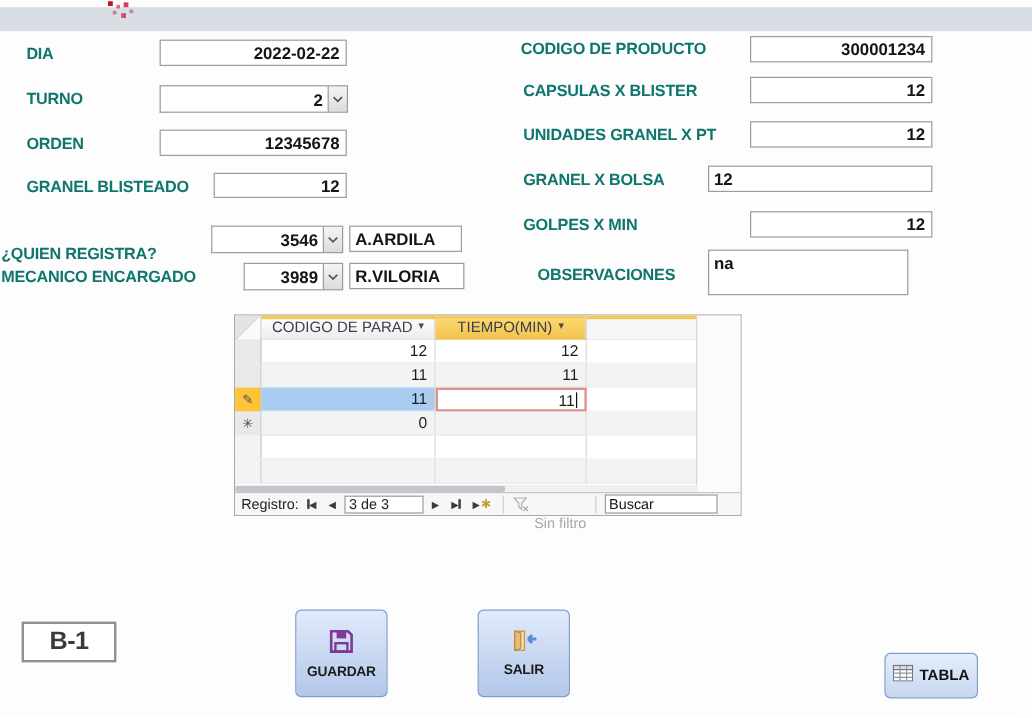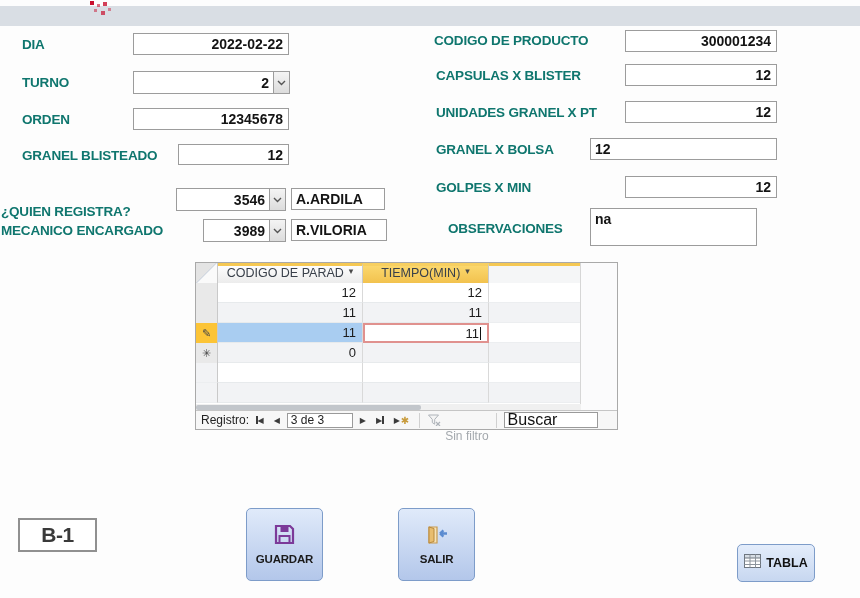--- a/index.html
+++ b/index.html
@@ -45,21 +45,21 @@
   .vscroll { position:absolute; right:0; top:0; width:37px; height:147px; background:#fbfbfc; border-left:1px solid #d6d6d6; }
   .hscroll { position:absolute; left:0; top:141px; width:385px; height:7px; background:#f0f0f0; }
   .hthumb { position:absolute; left:0; top:1px; width:225px; height:5px; background:#c2c6cb; border-radius:2px; }
   .navbar { position:absolute; left:0; bottom:0; width:421px; height:19px; background:#f7f7f7; border-top:1px solid #c5c5c5; display:flex; align-items:center; font-size:12px; color:#222; padding-left:5px; gap:4px; }
   .navbtn { display:flex; align-items:center; font-size:8px; color:#3b3b3b; padding:0 3px; height:15px; }
   .navbtn .vbar { width:1.5px; height:8px; background:#3b3b3b; }
   .posbox { width:66px; height:15px; background:#fff; border:1px solid #9a9a9a; font-size:12px; padding-left:3px; display:flex; align-items:center; }
   .newstar { color:#c89b3c; font-size:10px; margin-left:1px; }
   .navsep { width:1px; height:15px; background:#d0d0d0; margin:0 3px; }
   .filterlbl { color:#a3a8ad; font-size:12px;margin-top:31px; }
-  .searchbox { width:94px; height:16px; border:1px solid #9a9a9a; font-size:16px; padding-left:3px; font-family:"Liberation Sans", sans-serif; color:#111; }
+  .searchbox { width:94px; height:16px; border:1px solid #9a9a9a; font-size:12px; padding-left:3px; font-family:"Liberation Sans", sans-serif; color:#111; }
 
   
   .badge { position:absolute; left:18px; top:518px; width:79px; height:34px; background:#fff; border:2px solid #909090; display:flex; align-items:center; justify-content:center; font-weight:bold; font-size:21px; color:#3a3a3a; letter-spacing:-0.5px; }
   .bigbtn { position:absolute; width:77px; height:73px; border:1px solid #7d9cc9; border-radius:5px; background:linear-gradient(#e0eafa,#b3c7ea); display:flex; flex-direction:column; align-items:center; justify-content:center; gap:4px; cursor:pointer; }
   .bigbtn .blabel { font-weight:bold; font-size:11.5px; color:#1b1b1b; letter-spacing:-0.2px; }
   .smallbtn { position:absolute; left:737px; top:544px; width:78px; height:38px; border:1px solid #7d9cc9; border-radius:5px; background:linear-gradient(#e4edfb,#c7d7f0); display:flex; align-items:center; justify-content:center; gap:5px; cursor:pointer; }
   .smallbtn .blabel { font-weight:bold; font-size:12.5px; color:#111; }
 </style>
 </head>
 <body>

